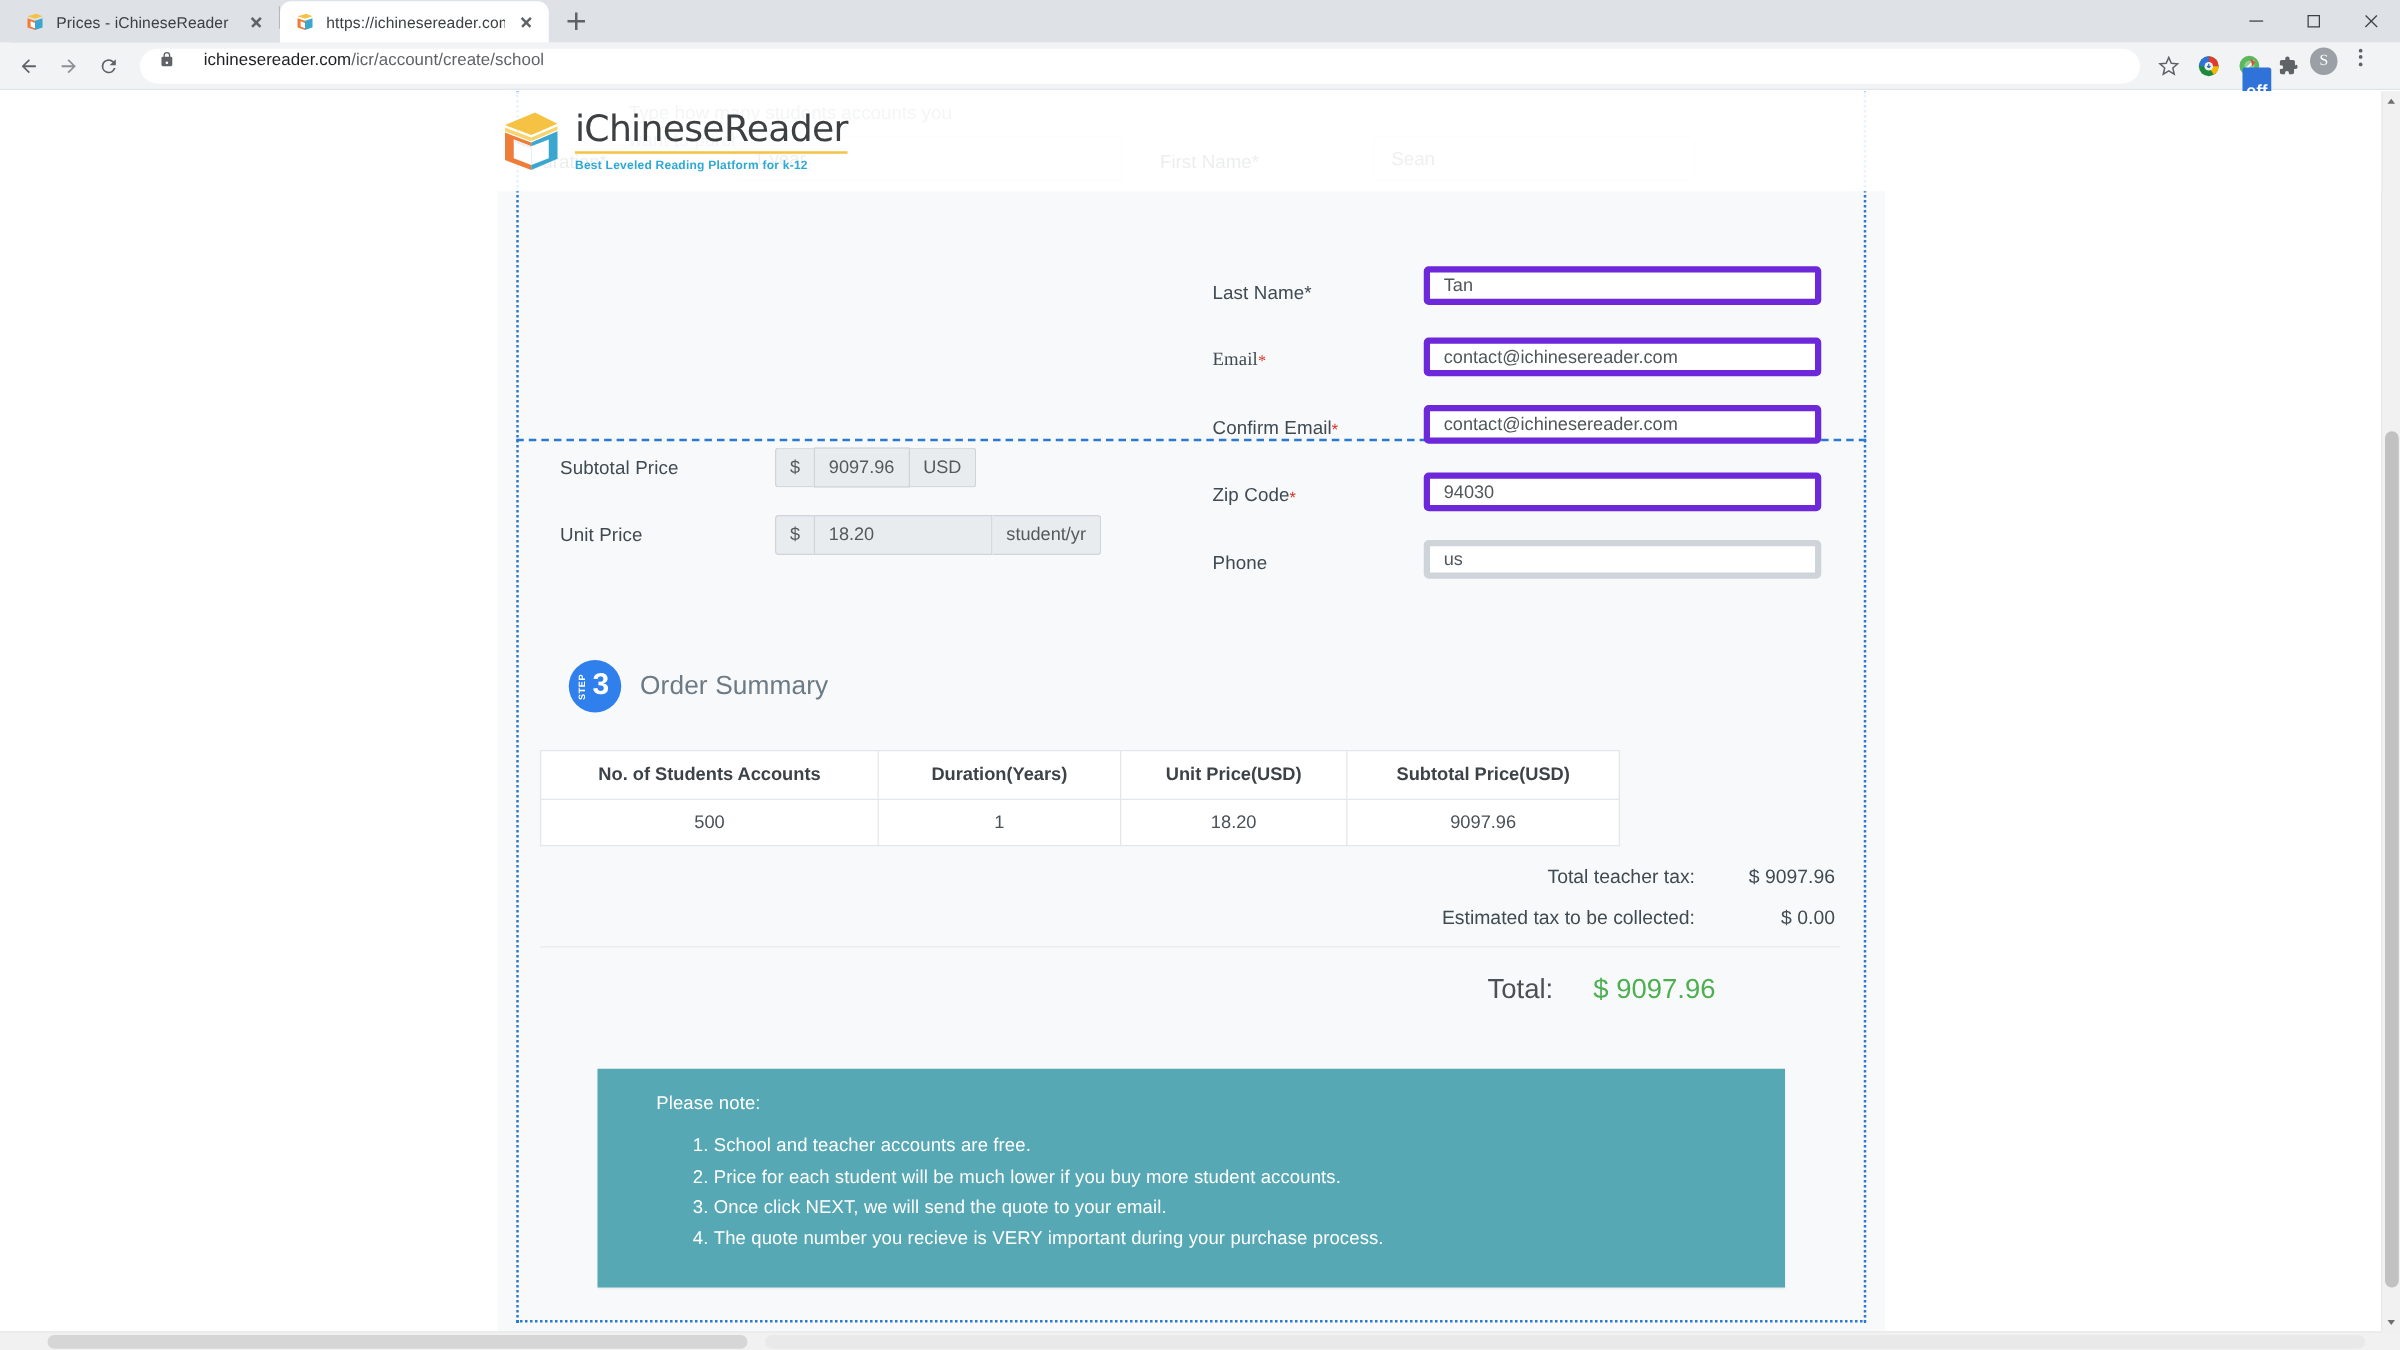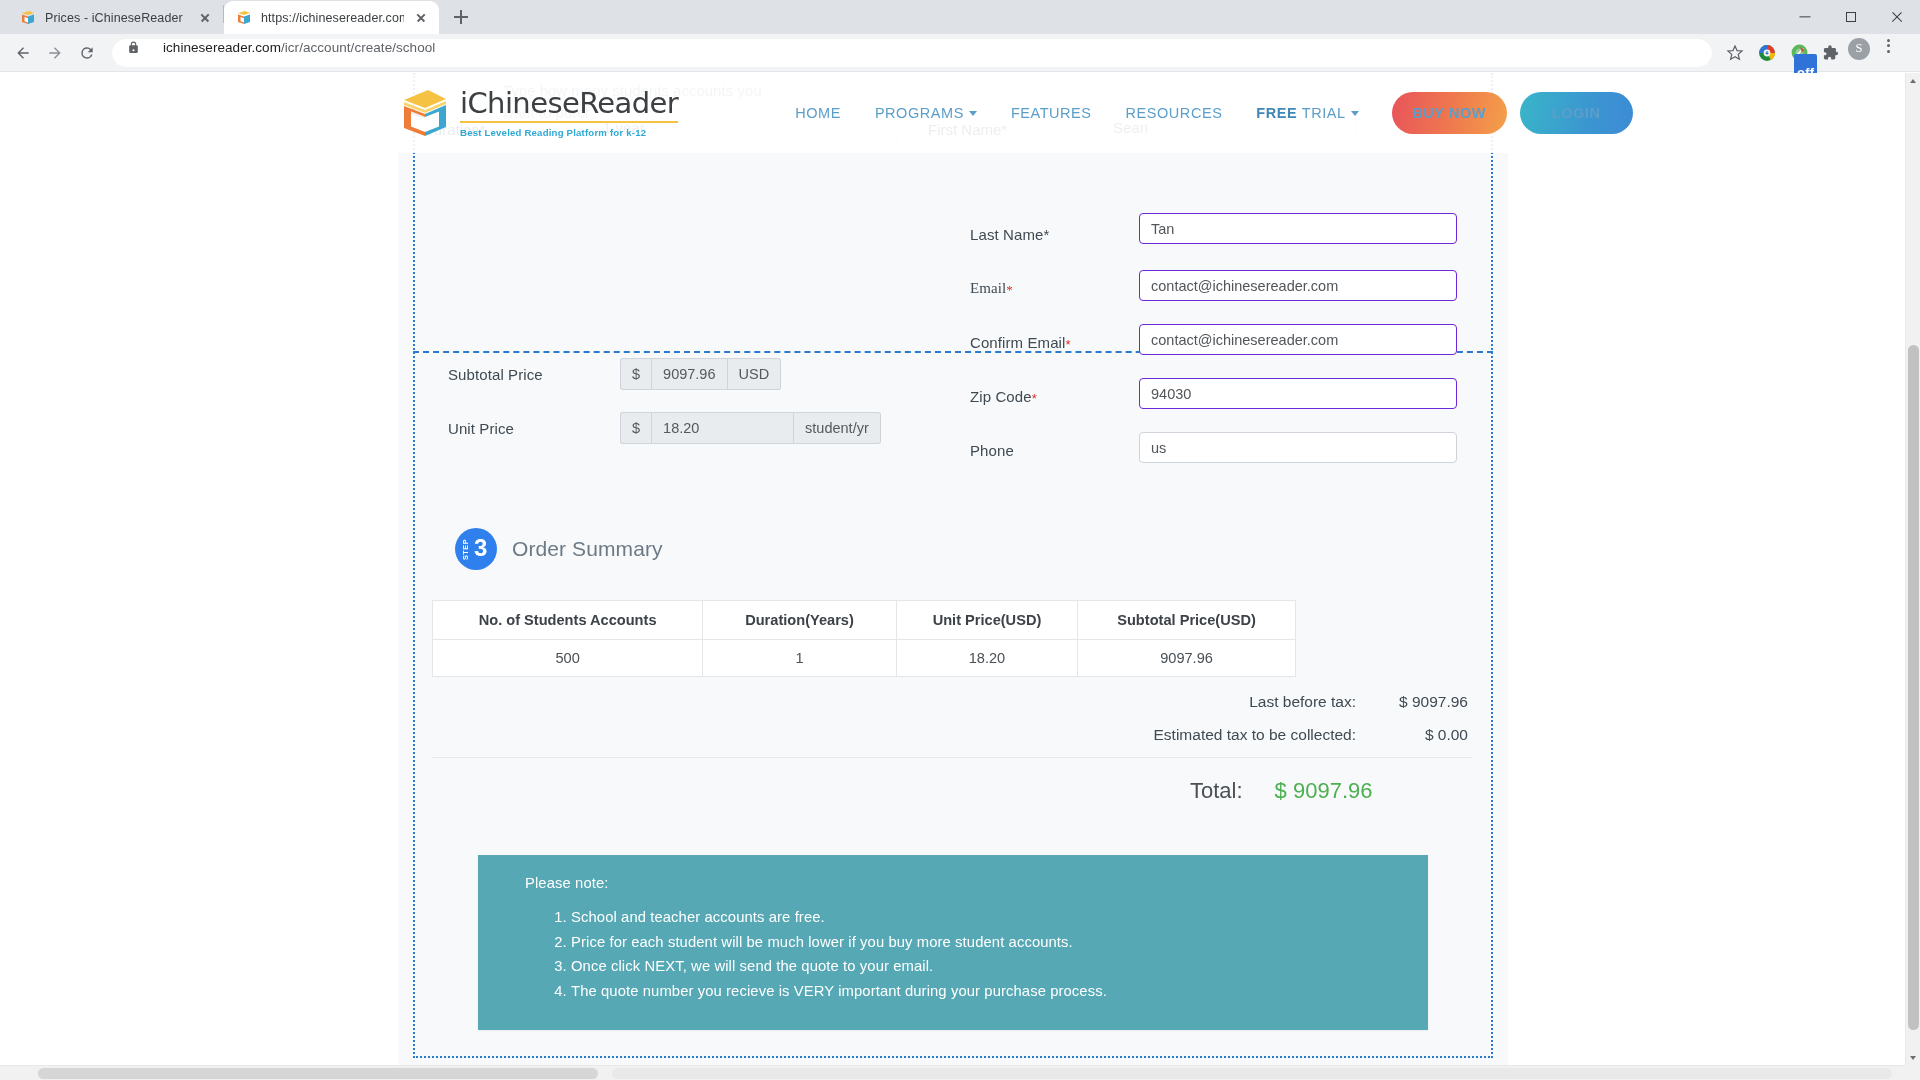--- a/index.html
+++ b/index.html
@@ -192,21 +192,21 @@
     justify-content: center; font-size: 14.5px; color: #55595c; padding: 0 11px;
   }
   .igroup .pre { border-right: none; border-radius: 3px 0 0 3px; }
   .igroup .post { border-left: none; border-radius: 0 3px 3px 0; }
   .igroup .fld {
     background: #e9ecef; border: 1px solid #ced4da; display: flex; align-items: center;
     padding: 0 11px; font-size: 14.5px; color: #55595c;
   }
 
   .tinput {
-    position: absolute; height: 31px; border: 1px solid #6d28d9; border-radius: 4px;
+    position: absolute; height: 31px; border: 5px solid #6d28d9; border-radius: 4px;
     background: #fff; display: flex; align-items: center; padding: 0 11px;
     font-size: 14.5px; color: #51565a;
   }
   .tinput.plain { border-color: #ced4da; }
 
   
   .step-row { position: absolute; display: flex; align-items: center; gap: 15px; }
   .step-badge {
     width: 42px; height: 42px; border-radius: 50%; background: #2f80ed;
     display: flex; align-items: center; justify-content: center; gap: 1px;
@@ -496,21 +496,21 @@
           <td>500</td>
           <td>1</td>
           <td>18.20</td>
           <td>9097.96</td>
         </tr>
       </tbody>
     </table>
 
     <div class="totals" style="top:620px;">
       <div class="trow" style="margin-bottom:15px;">
-        <span class="tl">Last before tax:</span>
+        <span class="tl">Total teacher tax:</span>
         <span class="tv">$ 9097.96</span>
       </div>
       <div class="trow">
         <span class="tl">Estimated tax to be collected:</span>
         <span class="tv">$ 0.00</span>
       </div>
     </div>
 
     <div class="hrline" style="top:684px;"></div>
 
@@ -545,29 +545,20 @@
               <polygon points="27,31 41,25.5 41,40.5 27,46" fill="#ffffff"></polygon>
               <polygon points="13,25.5 27,31 27,33 13,27.5" fill="#f0f0f0"></polygon>
             </svg>
           </span>
           <span class="logo-text">
             <span class="logo-title"><b>i</b><span>ChineseReader</span></span>
             <span class="logo-tag">Best Leveled Reading Platform for k-12</span>
           </span>
         </div>
 
-        <nav class="nav">
-          <a href="#">HOME</a>
-          <a href="#"><span>PROGRAMS</span><span class="caret"></span></a>
-          <a href="#">FEATURES</a>
-          <a href="#">RESOURCES</a>
-          <a href="#" class="strong"><b>FREE</b>&nbsp;<span>TRIAL</span><span class="caret"></span></a>
-          <a href="#" class="pill buy">BUY NOW</a>
-          <a href="#" class="pill login">LOGIN</a>
-        </nav>
       </div>
     </div>
   </div>
 
   <div class="vscroll">
     <div class="arr up">
         <i></i>
       </div>
     <div class="thumb"></div>
     <div class="arr down">

